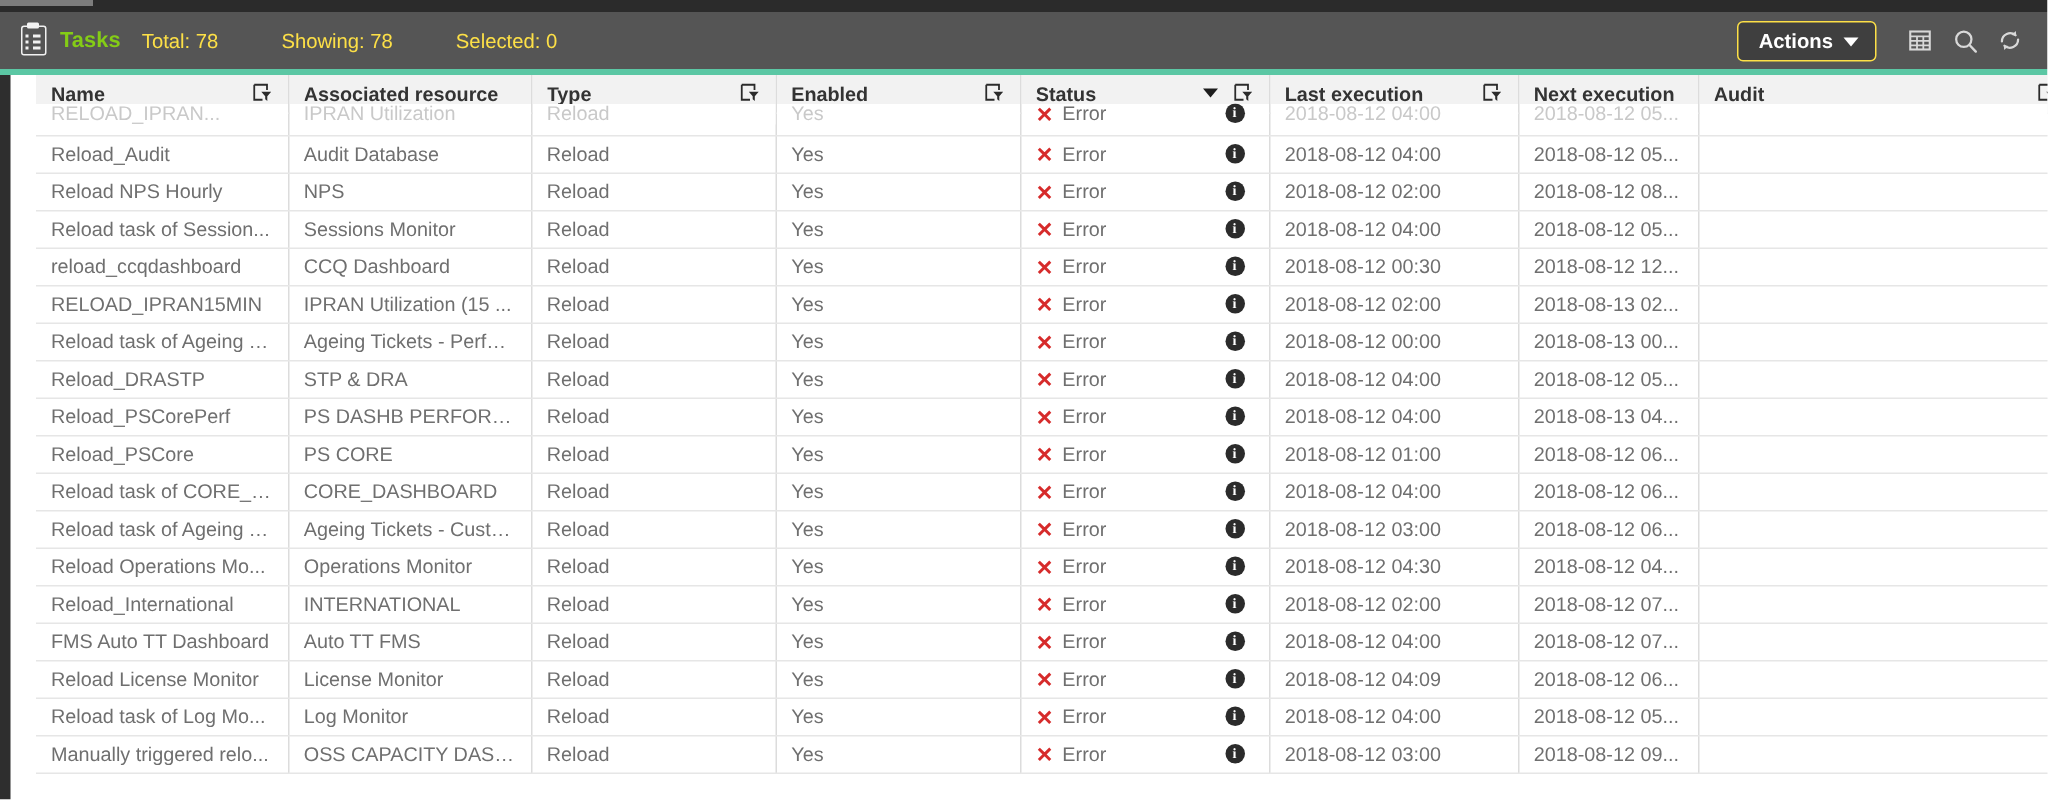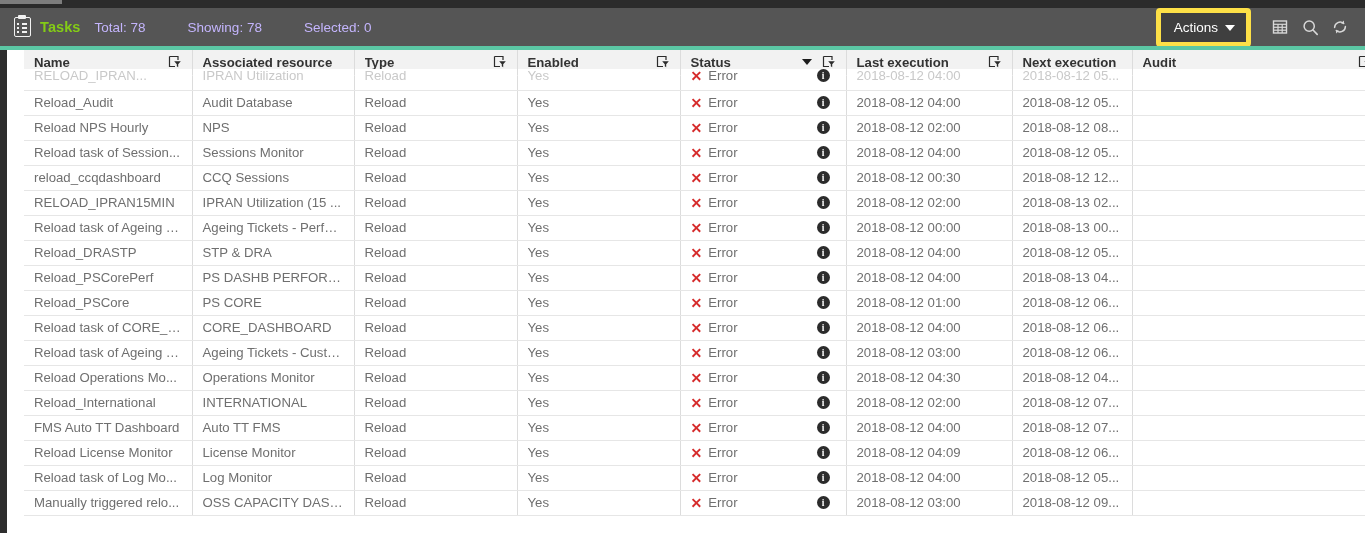--- a/index.html
+++ b/index.html
@@ -54,34 +54,34 @@
   }
   .tasks-icon .ln.l1 { top: 6px; }
   .tasks-icon .ln.l2 { top: 10px; }
   .tasks-icon .ln.l3 { top: 14px; }
 
   .title-word {
     color: #84cc16; font-size: 14.5px; font-weight: bold;
     margin-right: 14px; letter-spacing: .1px;
   }
   .stat {
-    color: #c4b5fd; font-size: 13.5px; font-weight: normal;
+    color: #fde047; font-size: 13.5px; font-weight: normal;
     margin-right: 42px; white-space: nowrap;
   }
   .stat:last-of-type { margin-right: 0; }
 
   .header-right { display: flex; align-items: center; flex: 0 0 auto; gap: 0; }
 
   .actions-btn {
     display: flex; align-items: center; justify-content: center; gap: 7px;
-    height: 39px; padding: 0 11px 0 13px;
+    height: 27px; padding: 0 11px 0 13px;
     background: #3f3f3f;
-    border: 5px solid #fde047;
+    border: 1px solid #fde047;
     border-radius: 4px;
-    color: #ffffff; font-size: 13.5px; font-weight: normal;
+    color: #ffffff; font-size: 13.5px; font-weight: bold;
     cursor: pointer; white-space: nowrap;
     margin-right: 14px;
   }
   .caret-down {
     width: 0; height: 0; border-left: 5px solid transparent;
     border-right: 5px solid transparent; border-top: 6px solid #ffffff;
     margin-top: 1px;
   }
 
   .hicon {
@@ -401,21 +401,21 @@
                 <span class="status-text">Error</span>
                 <span class="info-icon">i</span>
               </div>
             </td>
             <td>2018-08-12 04:00</td>
             <td>2018-08-12 05...</td>
             <td></td>
           </tr>
           <tr>
             <td>reload_ccqdashboard</td>
-            <td>CCQ Sessions</td>
+            <td>CCQ Dashboard</td>
             <td>Reload</td>
             <td>Yes</td>
             <td>
               <div class="status-cell">
                 <span class="status-x">✕</span>
                 <span class="status-text">Error</span>
                 <span class="info-icon">i</span>
               </div>
             </td>
             <td>2018-08-12 00:30</td>

